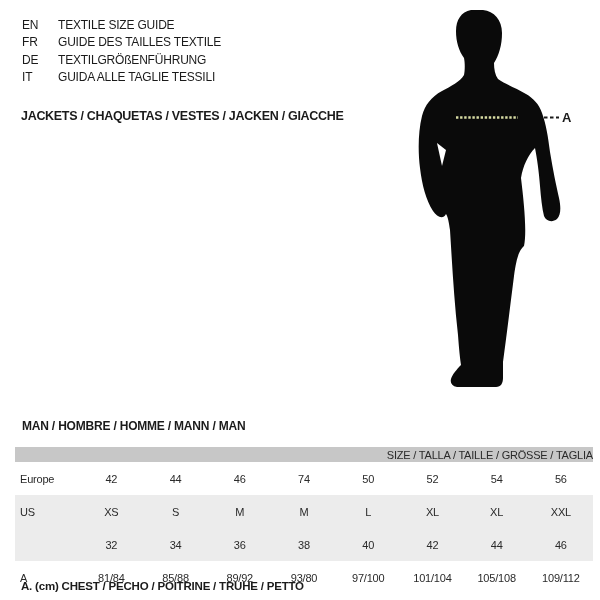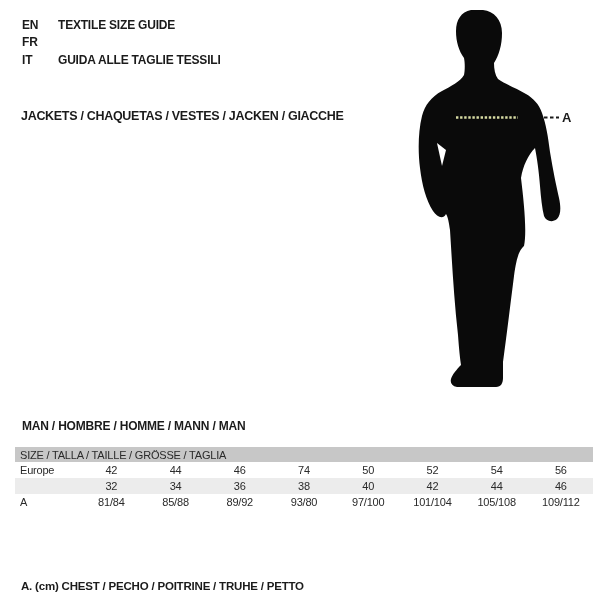--- a/index.html
+++ b/index.html
@@ -2,56 +2,61 @@
 <html><head>
 <meta charset="utf-8">
 <style>
   html,body{margin:0;padding:0;background:#fff;}
   #canvas{
     position:relative;width:600px;height:600px;background:#ffffff;overflow:hidden;
     font-family:"Liberation Sans","DejaVu Sans",sans-serif;color:#1b1b1b;
   }
   
   .lang-list{position:absolute;left:22px;top:16px;}
-  .lang-row{display:flex;height:17.5px;align-items:center;font-size:12px;font-weight:700;letter-spacing:-0.2px;}
+  .lang-row{display:flex;height:17.5px;align-items:center;font-size:12px;font-weight:400;letter-spacing:-0.2px;}
   .lang-code{width:36px;flex:0 0 36px;}
   .lang-label{white-space:nowrap;}
   
   .categories{position:absolute;left:21px;top:109px;}
   .cat-line{height:18.5px;font-size:12.5px;font-weight:700;letter-spacing:-0.3px;white-space:nowrap;}
   
   .figure-wrap{position:absolute;left:408px;top:0px;width:176px;height:398px;}
   .figure-wrap svg{display:block;width:100%;height:100%;}
   .measure-label{font-family:"Liberation Sans","DejaVu Sans",sans-serif;font-size:13px;font-weight:700;fill:#1b1b1b;}
   
   .section-title{position:absolute;left:22px;top:419px;font-size:12px;font-weight:700;letter-spacing:-0.2px;white-space:nowrap;}
   
   .size-table{position:absolute;left:15px;top:447px;width:578px;border-collapse:collapse;table-layout:fixed;}
   .size-table th,.size-table td{padding:0;font-weight:400;font-size:11px;letter-spacing:-0.2px;}
   .size-table thead th{
-    background:#c7c7c7;height:15px;text-align:left;padding-left:5px;color:#2a2a2a;
+    background:#c7c7c7;height:15px;text-align:right;padding-left:5px;color:#2a2a2a;
   }
-  .size-table tbody td{height:16px;text-align:center;color:#2a2a2a;}
+  .size-table tbody td{height:33px;text-align:center;color:#2a2a2a;}
   .size-table tbody td.row-label{text-align:left;padding-left:5px;width:68px;}
   .size-table tbody tr.shaded{background:#ececec;}
   
   .footnote{position:absolute;left:21px;top:580px;font-size:11.5px;font-weight:700;letter-spacing:-0.2px;white-space:nowrap;}
 </style>
 </head>
 <body>
 
 <div id="canvas">
 
   <div class="lang-list">
     <div class="lang-row">
       <span class="lang-code">EN</span>
       <span class="lang-label">TEXTILE SIZE GUIDE</span>
     </div>
     <div class="lang-row">
       <span class="lang-code">FR</span>
+      <span class="lang-label">GUIDE DES TAILLES TEXTILE</span>
+    </div>
+    <div class="lang-row">
+      <span class="lang-code">DE</span>
+      <span class="lang-label">TEXTILGRÖßENFÜHRUNG</span>
     </div>
     <div class="lang-row">
       <span class="lang-code">IT</span>
       <span class="lang-label">GUIDA ALLE TAGLIE TESSILI</span>
     </div>
   </div>
 
   <div class="categories">
     <div class="cat-line">JACKETS / CHAQUETAS / VESTES / JACKEN / GIACCHE</div>
   </div>
@@ -112,20 +117,31 @@
         <td>42</td>
         <td>44</td>
         <td>46</td>
         <td>74</td>
         <td>50</td>
         <td>52</td>
         <td>54</td>
         <td>56</td>
       </tr>
       <tr class="shaded">
+        <td class="row-label">US</td>
+        <td>XS</td>
+        <td>S</td>
+        <td>M</td>
+        <td>M</td>
+        <td>L</td>
+        <td>XL</td>
+        <td>XL</td>
+        <td>XXL</td>
+      </tr>
+      <tr class="shaded">
         <td class="row-label"></td>
         <td>32</td>
         <td>34</td>
         <td>36</td>
         <td>38</td>
         <td>40</td>
         <td>42</td>
         <td>44</td>
         <td>46</td>
       </tr>

